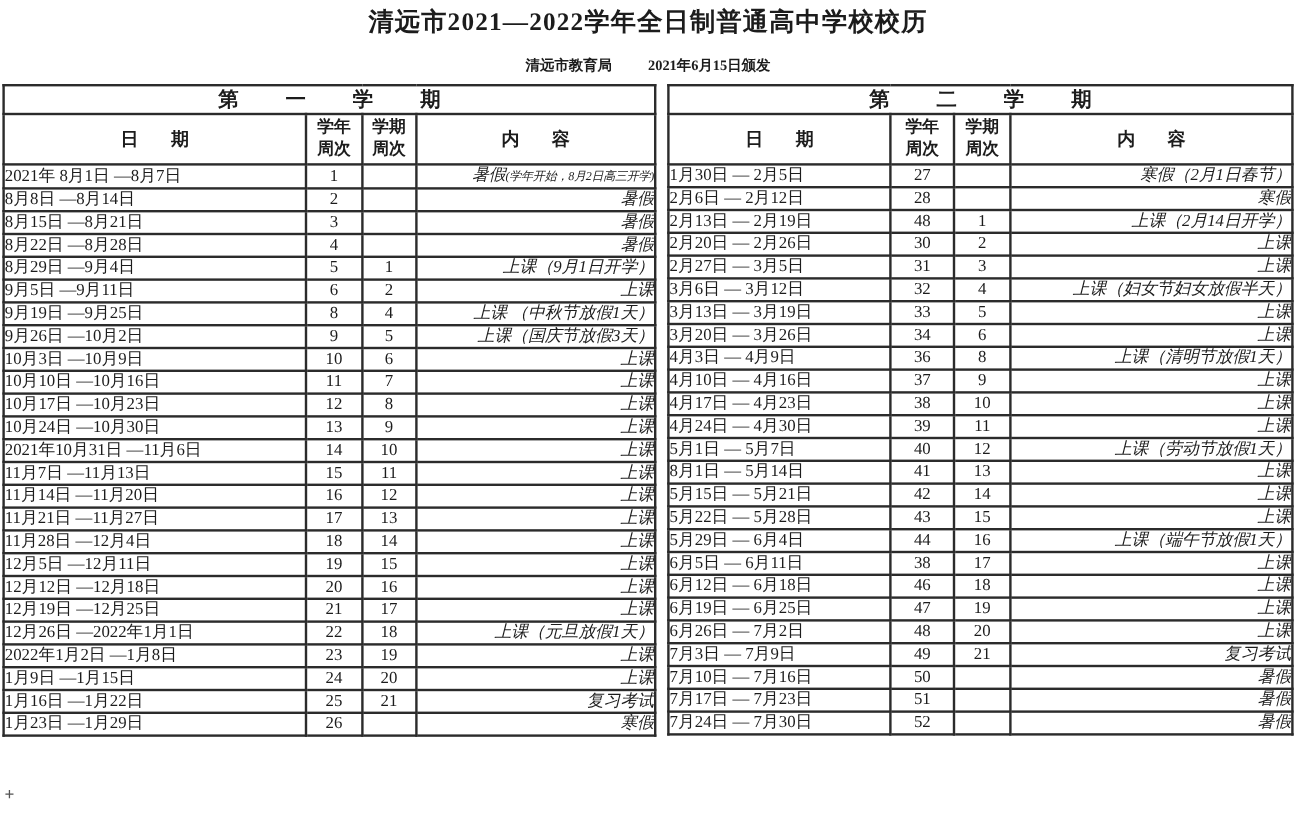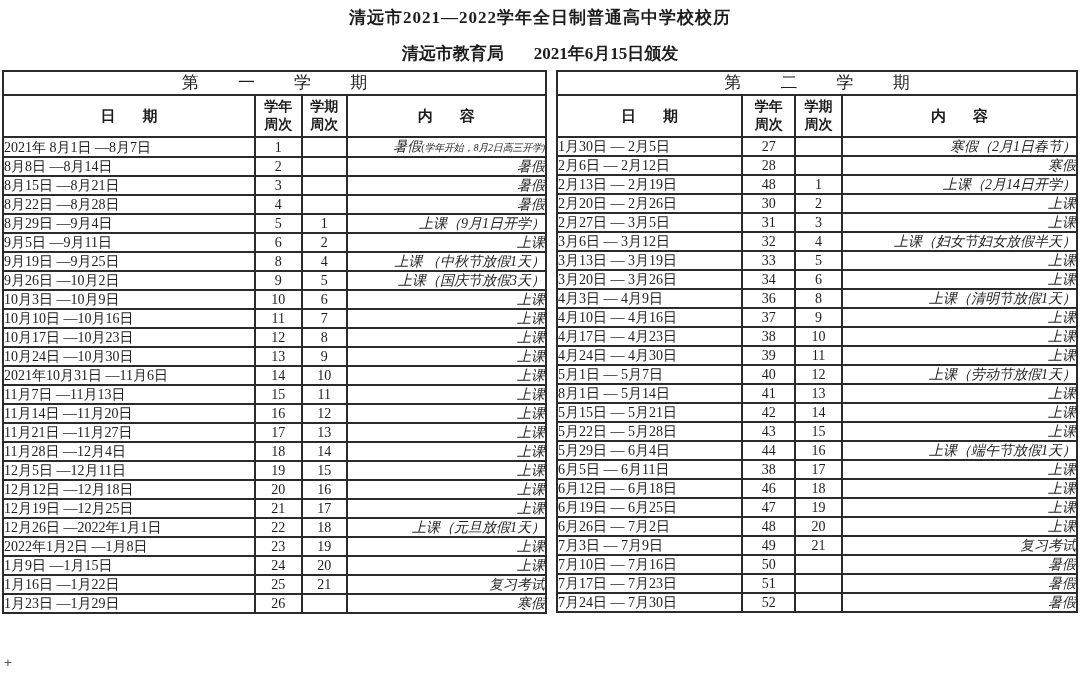--- a/index.html
+++ b/index.html
@@ -6,25 +6,25 @@
   .page{
     position:relative;
     width:1080px;height:684px;
     background:#ffffff;
     font-family:"Liberation Serif","DejaVu Serif",serif;
     color:#1c1c1c;
     overflow:hidden;
   }
   .doc-header{text-align:center;padding-top:5px;}
   .doc-title{
-    font-size:17px;font-weight:bold;letter-spacing:1px;
+    font-size:21px;font-weight:bold;letter-spacing:1px;
     line-height:26px;margin:0;
   }
   .doc-subtitle{
-    margin-top:15px;font-size:17px;font-weight:600;line-height:16px;
+    margin-top:15px;font-size:12px;font-weight:600;line-height:16px;
   }
   .doc-subtitle .issuer{margin-right:30px;}
   .tables-wrap{
     display:flex;gap:9px;padding:0 2px;margin-top:8px;
     align-items:flex-start;
   }
   .tbl-section-left{width:545px;flex:0 0 545px;}
   .tbl-section-right{width:522px;flex:0 0 522px;}
   table.cal{
     border-collapse:collapse;width:100%;table-layout:fixed;
@@ -38,21 +38,21 @@
   .tbl-left col.c-date{width:46.4%;}
   .tbl-left col.c-yw{width:8.6%;}
   .tbl-left col.c-sw{width:8.3%;}
   .tbl-left col.c-content{width:36.7%;}
   .tbl-right col.c-date{width:35.6%;}
   .tbl-right col.c-yw{width:10.2%;}
   .tbl-right col.c-sw{width:9.0%;}
   .tbl-right col.c-content{width:45.2%;}
 
   .sem-row th{
-    height:22px;font-size:17px;font-weight:normal;text-align:center;
+    height:22px;font-size:17px;font-weight:bold;text-align:center;
     letter-spacing:2.3em;text-indent:2.3em;line-height:22px;
   }
   .colhead-row th{
     height:40px;font-size:15px;font-weight:bold;text-align:center;
     vertical-align:middle;
   }
   .colhead-row th.spaced{letter-spacing:1.8em;text-indent:1.8em;}
   .colhead-row .stack{display:block;font-size:14px;line-height:18px;letter-spacing:0;text-indent:0;}
   tbody td{height:17px;font-size:14px;line-height:17px;vertical-align:middle;}
   td.td-date{text-align:left;}

